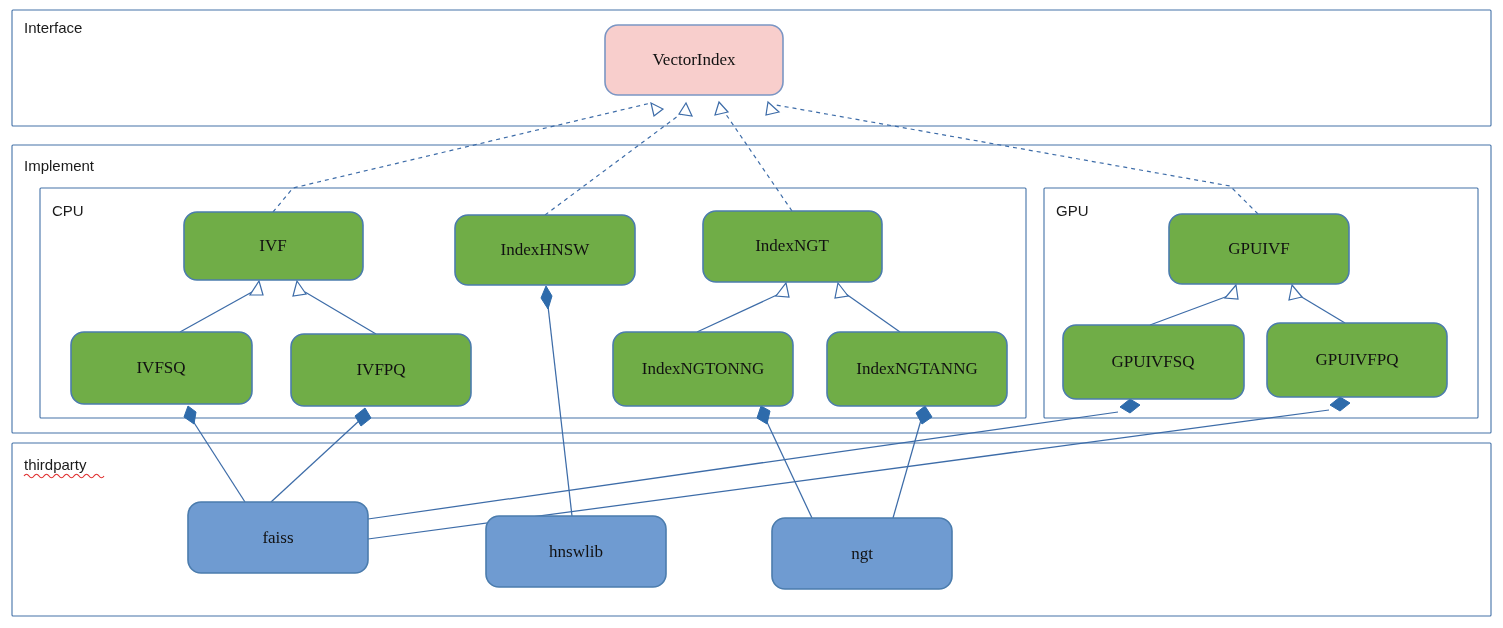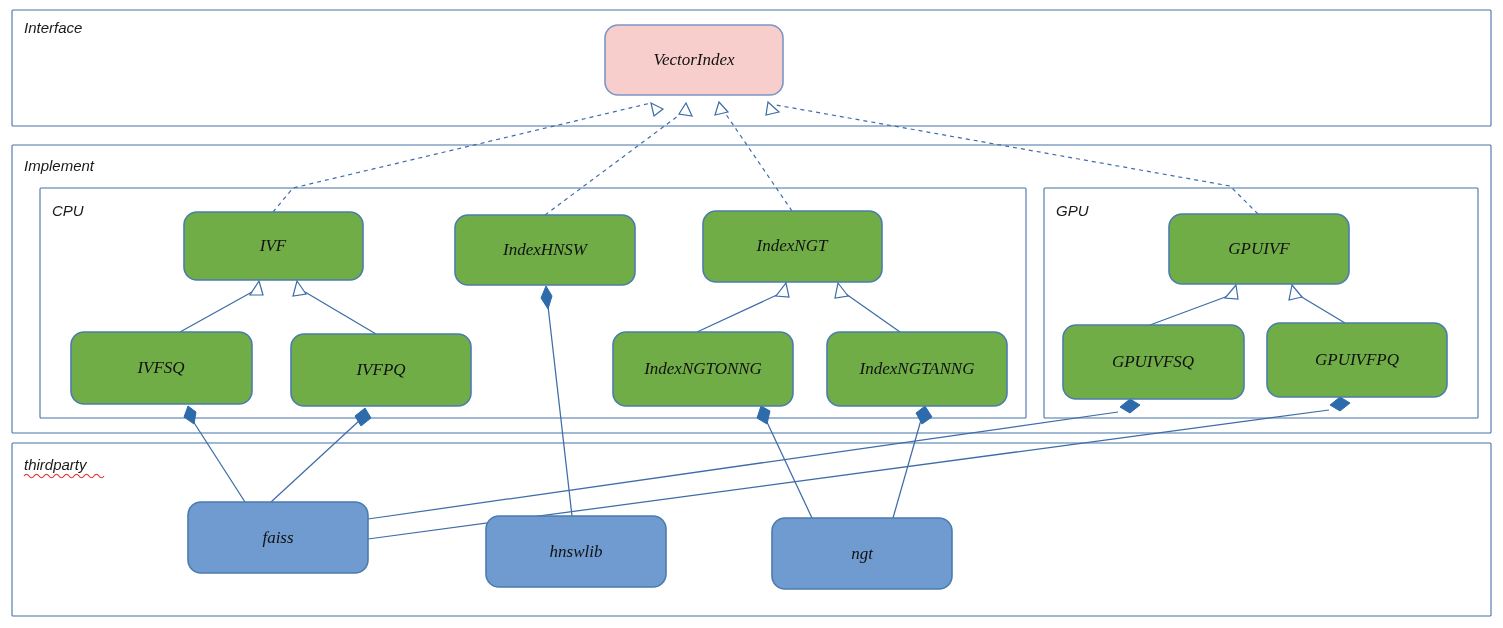--- a/index.html
+++ b/index.html
@@ -10,21 +10,20 @@
   }
   body {
     font-family: "Liberation Sans", sans-serif;
   }
   #diagram-root {
     position: relative;
     width: 1503px;
     height: 628px;
     background: #ffffff;
     overflow: hidden;
-    font-style: italic;
   }
   svg.canvas {
     position: absolute;
     left: 0;
     top: 0;
     width: 1503px;
     height: 628px;
     display: block;
   }
   .group-label {

